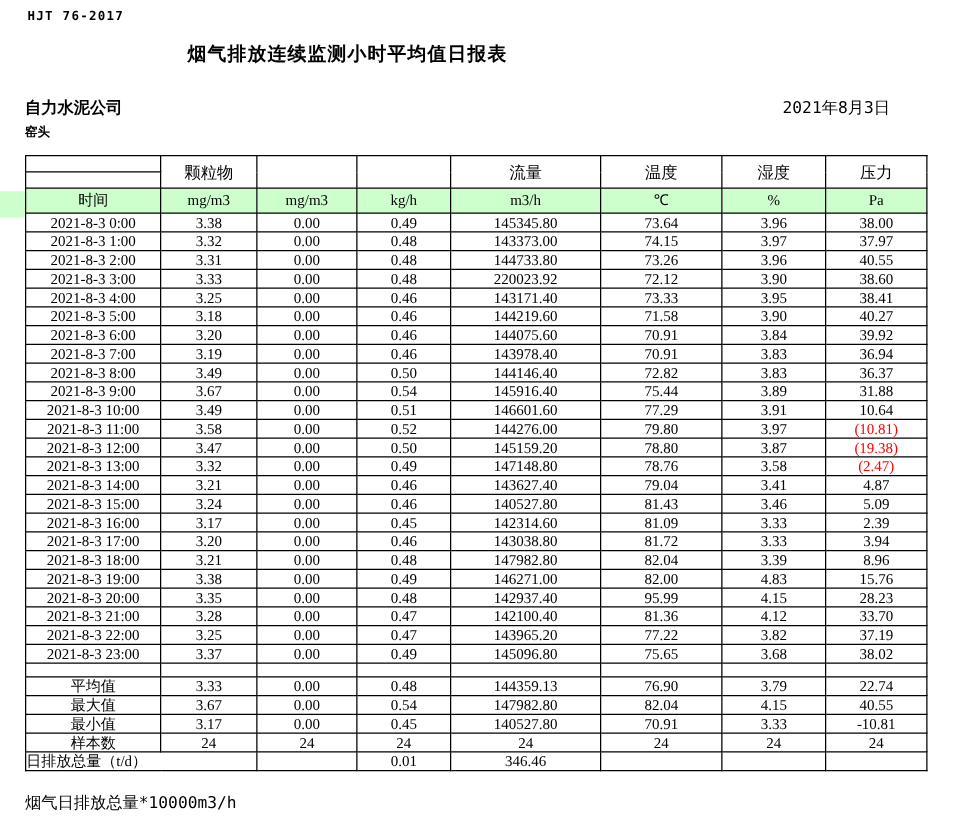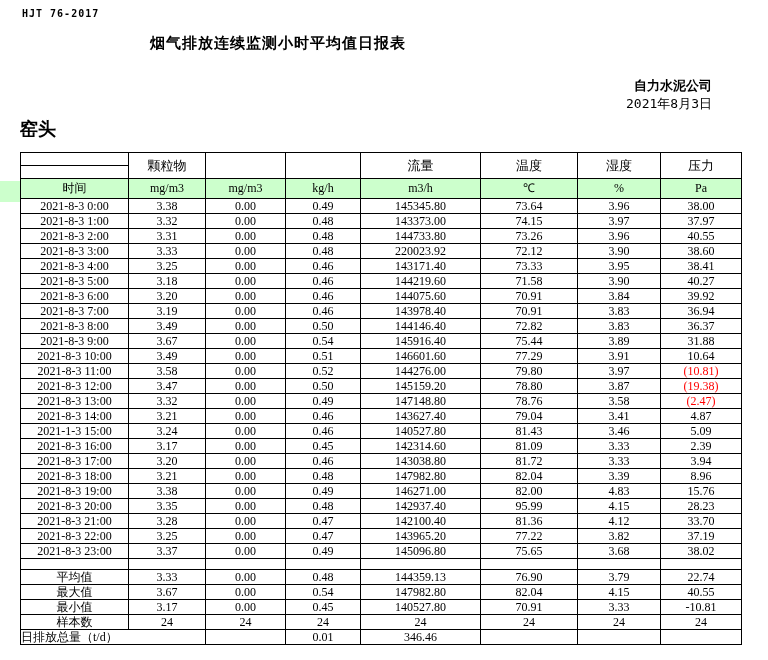--- a/index.html
+++ b/index.html
@@ -4,24 +4,24 @@
 <style>
   :root { --green:#ccffcc; --red:#ff0000; }
   * { box-sizing:border-box; }
   html,body { margin:0; padding:0; overflow:hidden; }
   body {
     width:768px; height:660px; background:#ffffff; color:#000;
     font-family:"DejaVu Sans Mono","DejaVu Sans","Liberation Sans",sans-serif;
   }
   .std { margin:8px 0 0 22px; font-weight:bold; font-size:10px; letter-spacing:1px; }
   .title { margin:15px 0 0 150px; font-size:15px; font-weight:bold; letter-spacing:1px; }
-  .info-row { display:flex; justify-content:space-between; margin:24px 56px 0 20px; align-items:flex-end;flex-direction:column; }
+  .info-row { display:flex; justify-content:space-between; margin:24px 56px 0 20px; align-items:flex-end; }
   .company { font-weight:bold; font-size:13px; }
   .date { font-size:13px; }
-  .point { margin:4px 16px 0 20px; font-weight:bold; font-size:18px; }
+  .point { margin:4px 16px 0 20px; font-weight:bold; font-size:10px; }
 
   .table-wrap { position:relative; margin:11px 0 0 20px;font-family:Liberation Serif, serif; }
   .green-strip { position:absolute; left:-20px; top:29px; width:20px; height:21px; background:var(--green); }
 
   table { border-collapse:collapse; table-layout:fixed; width:721px; }
   td { border:1px solid #000; font-size:12px; text-align:center; padding:0;
        height:14px; line-height:14px; white-space:nowrap; overflow:hidden; }
   tr.ghdr td { height:13px; line-height:13px; font-size:13px; }
   tr.units td { background:var(--green); height:19px; line-height:19px; }
   tr.spacer td { height:11px; }
@@ -224,21 +224,21 @@
           <td>2021-8-3 14:00</td>
           <td>3.21</td>
           <td>0.00</td>
           <td>0.46</td>
           <td>143627.40</td>
           <td>79.04</td>
           <td>3.41</td>
           <td>4.87</td>
         </tr>
         <tr>
-          <td>2021-1-3 15:00</td>
+          <td>2021-8-3 15:00</td>
           <td>3.24</td>
           <td>0.00</td>
           <td>0.46</td>
           <td>140527.80</td>
           <td>81.43</td>
           <td>3.46</td>
           <td>5.09</td>
         </tr>
         <tr>
           <td>2021-8-3 16:00</td>

